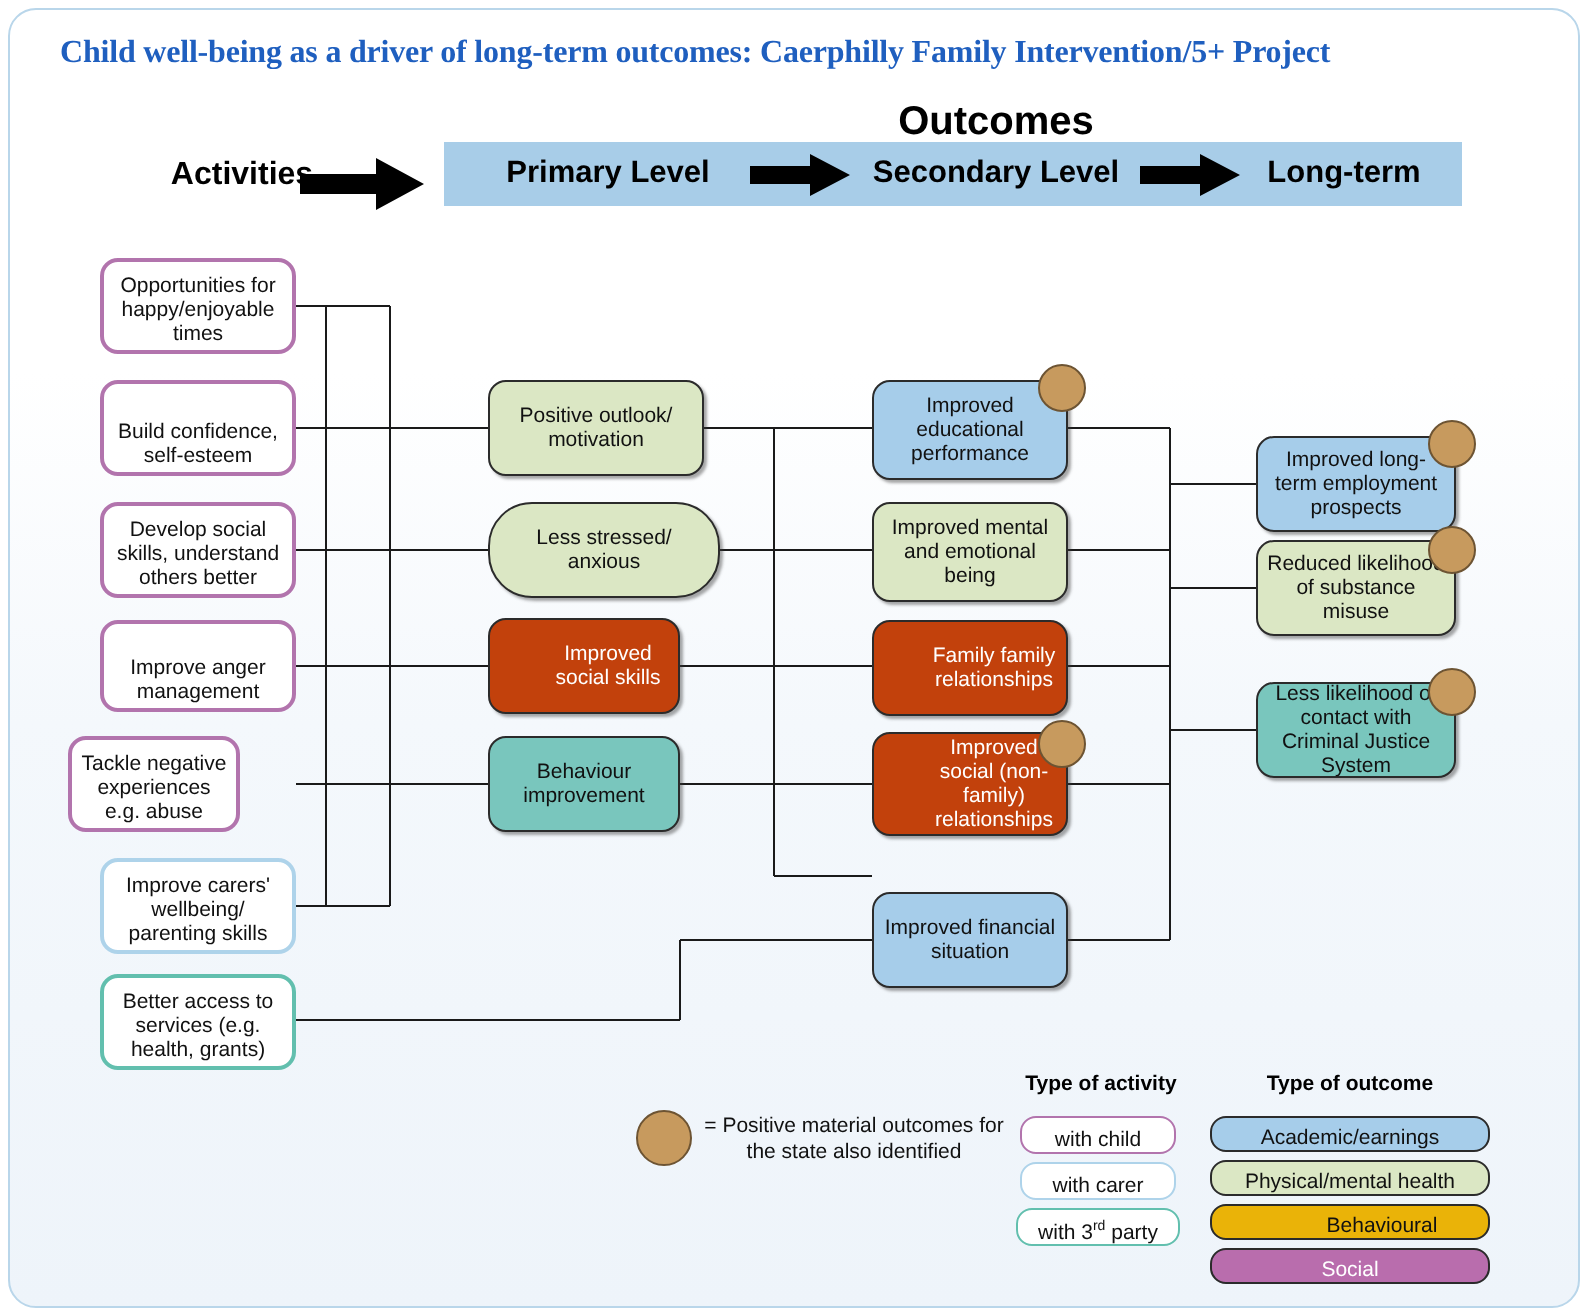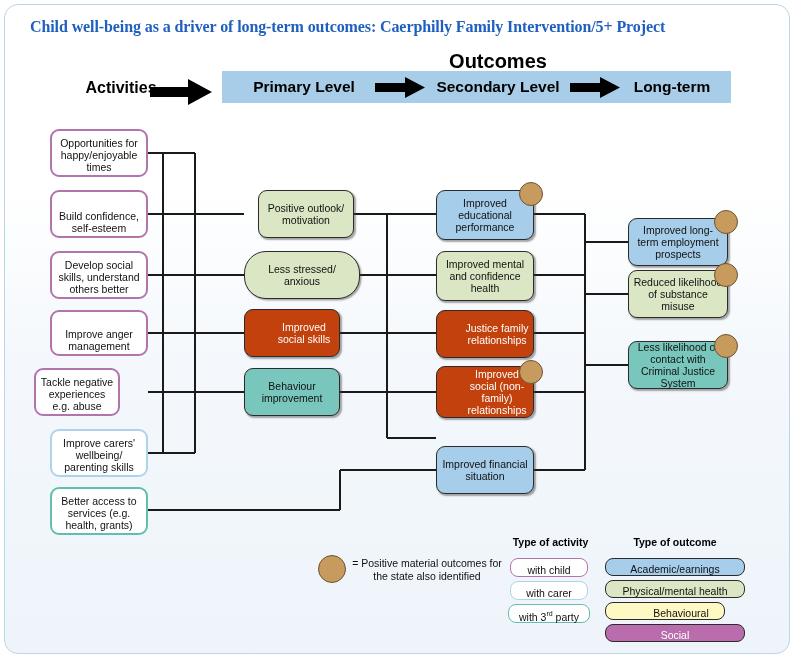--- a/index.html
+++ b/index.html
@@ -194,43 +194,43 @@
   <div class="node act child" style="left:34px;top:368px;width:86px;height:48px;">
     <span>Tackle negative experiences e.g. abuse</span>
   </div>
   <div class="node act carer" style="left:50px;top:429px;width:98px;height:48px;">
     <span>Improve carers' wellbeing/ parenting skills</span>
   </div>
   <div class="node act third" style="left:50px;top:487px;width:98px;height:48px;">
     <span>Better access to services (e.g. health, grants)</span>
   </div>
 
-  <div class="node out health" style="left:258px;top:190px;width:96px;height:48px;">
+  <div class="node out health" style="left:244px;top:190px;width:108px;height:48px;">
     <span>Positive outlook/ motivation</span>
   </div>
   <div class="node out health" style="left:244px;top:251px;width:116px;height:48px;border-radius:22px;">
     <span>Less stressed/ anxious</span>
   </div>
   <div class="node out social" style="left:244px;top:309px;width:96px;height:48px;">
     <span>Improved social skills</span>
   </div>
   <div class="node out behav" style="left:244px;top:368px;width:96px;height:48px;">
     <span>Behaviour improvement</span>
   </div>
 
   <div class="node out academic" style="left:436px;top:190px;width:98px;height:50px;">
     <span>Improved educational performance</span>
   </div>
   <div class="dot" style="left:519px;top:182px;"></div>
 
   <div class="node out health" style="left:436px;top:251px;width:98px;height:50px;">
-    <span>Improved mental and confidence health</span>
+    <span>Improved mental and emotional being</span>
   </div>
   <div class="node out social" style="left:436px;top:310px;width:98px;height:48px;">
-    <span>Justice family relationships</span>
+    <span>Family family relationships</span>
   </div>
   <div class="node out social" style="left:436px;top:366px;width:98px;height:52px;">
     <span>Improved social (non-family) relationships</span>
   </div>
   <div class="dot" style="left:519px;top:360px;"></div>
 
   <div class="node out academic" style="left:436px;top:446px;width:98px;height:48px;">
     <span>Improved financial situation</span>
   </div>
 
@@ -263,19 +263,19 @@
     <span>with 3<sup style="font-size:7px;">rd</sup> party</span>
   </div>
 
   <div class="legend-head" style="left:610px;top:536px;width:130px;">Type of outcome</div>
   <div class="legend-chip chip-out" style="left:605px;top:558px;width:140px;height:18px;background:#a6cdea;color:#111;">
     <span>Academic/earnings</span>
   </div>
   <div class="legend-chip chip-out" style="left:605px;top:580px;width:140px;height:18px;background:#dbe7c4;color:#111;">
     <span>Physical/mental health</span>
   </div>
-  <div class="legend-chip chip-out" style="left:605px;top:602px;width:120px;height:18px;background:#fef9c3;color:#111;padding-left:32px;">
+  <div class="legend-chip chip-out" style="left:605px;top:602px;width:140px;height:18px;background:#eab308;color:#111;padding-left:32px;">
     <span>Behavioural</span>
   </div>
   <div class="legend-chip chip-out" style="left:605px;top:624px;width:140px;height:18px;background:#b96dad;color:#fff;">
     <span>Social</span>
   </div>
 </div>
 
 </body></html>

